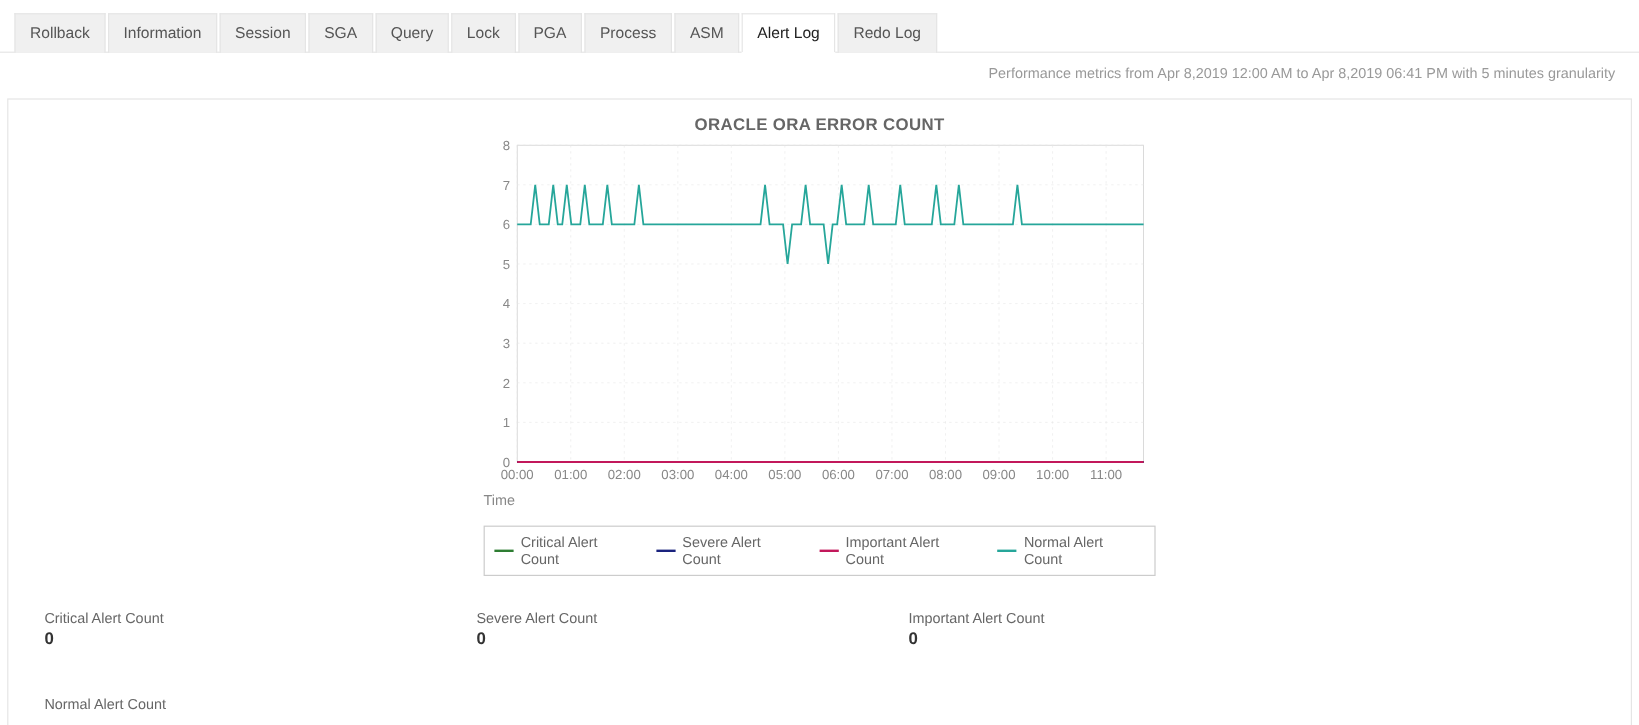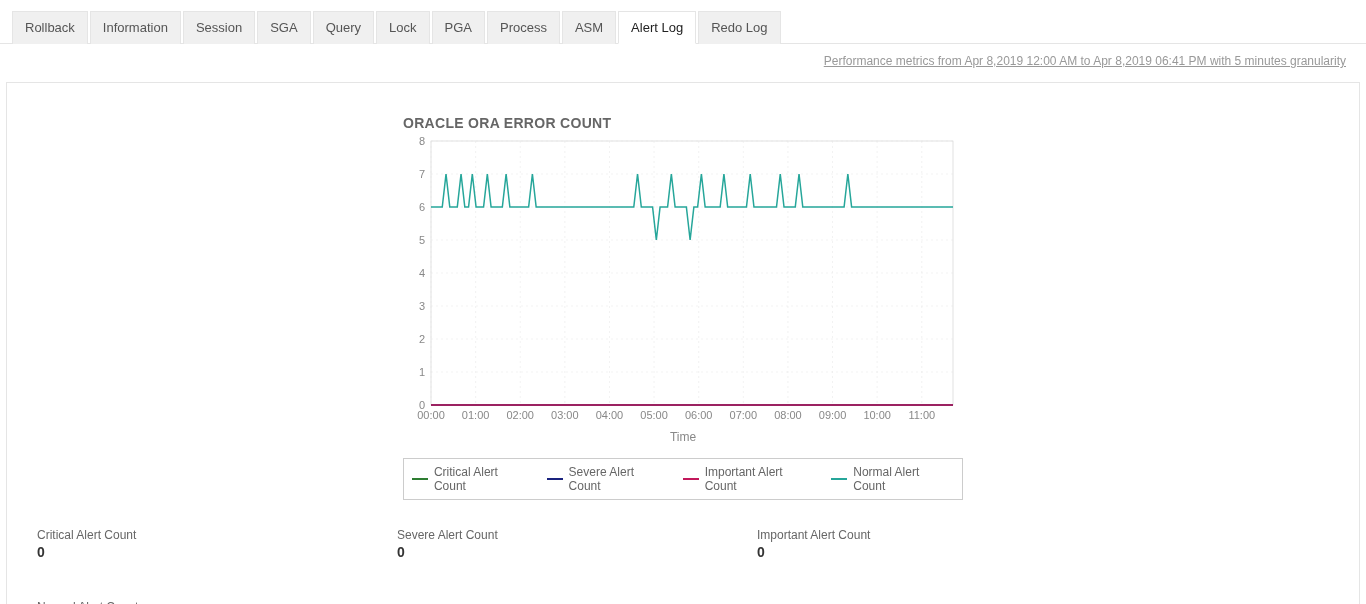--- a/index.html
+++ b/index.html
@@ -31,40 +31,40 @@
     background: #fff;
     font-weight: normal;
     color: #222;
     border-bottom: 1px solid #fff;
   }
   .meta-bar {
     text-align: right;
     color: #999;
     font-size: 12px;
     padding: 10px 20px 6px 20px;
-    text-decoration: underline;
   }
   .panel {
     margin: 8px 6px;
     border: 1px solid #e5e5e5;
     padding: 10px 30px 30px 30px;
   }
   .chart-wrap {
     width: 560px;
     margin: 0 auto;
   }
   .chart-title {
+    text-align: center;
     font-weight: bold;
     color: #666;
     font-size: 14px;
     letter-spacing: 0.3px;
-    margin: 22px 0 4px 0;
+    margin: 2px 0 4px 0;
   }
   .chart-axis-label {
-    text-align: center;
+    text-align: left;
     color: #888;
     font-size: 12px;
     margin-top: 2px;
   }
   .legend-box {
     border: 1px solid #ccc;
     margin-top: 14px;
     padding: 6px 8px;
     display: flex;
     justify-content: center;

